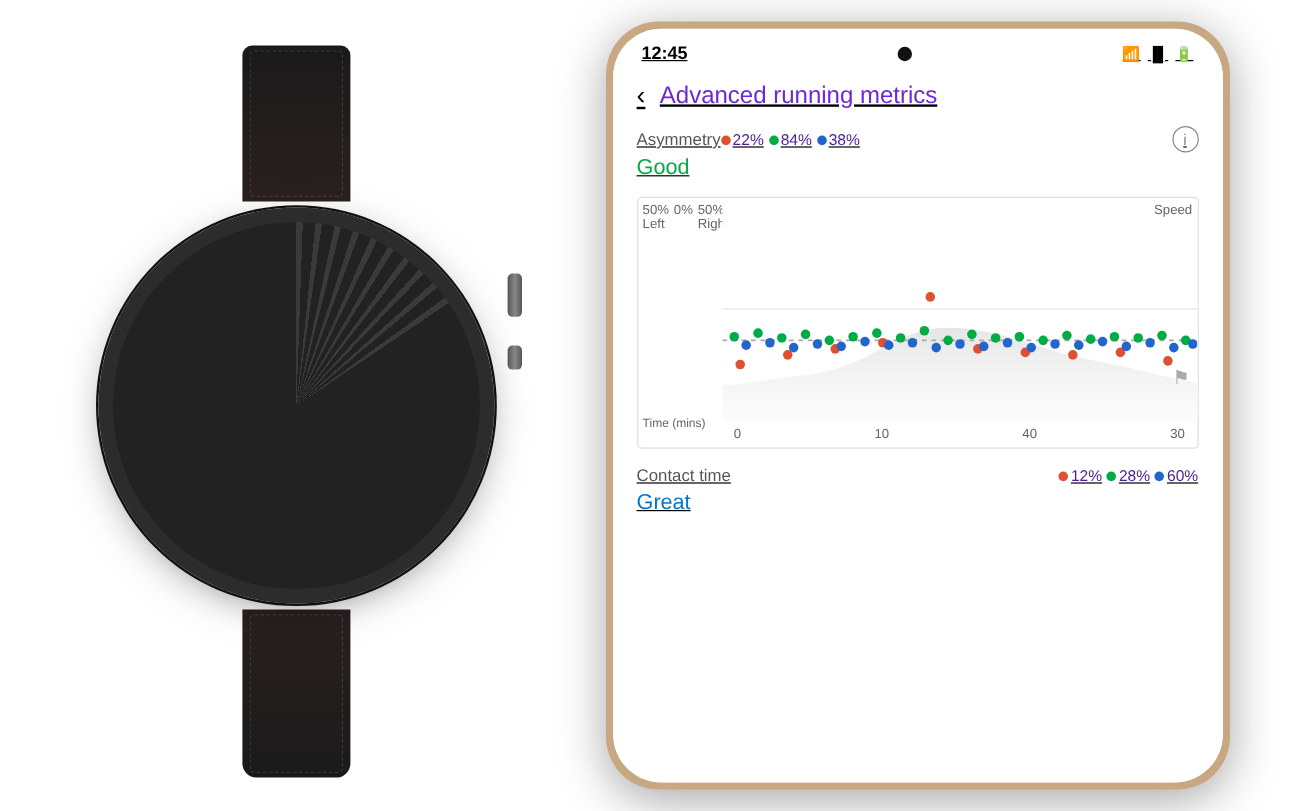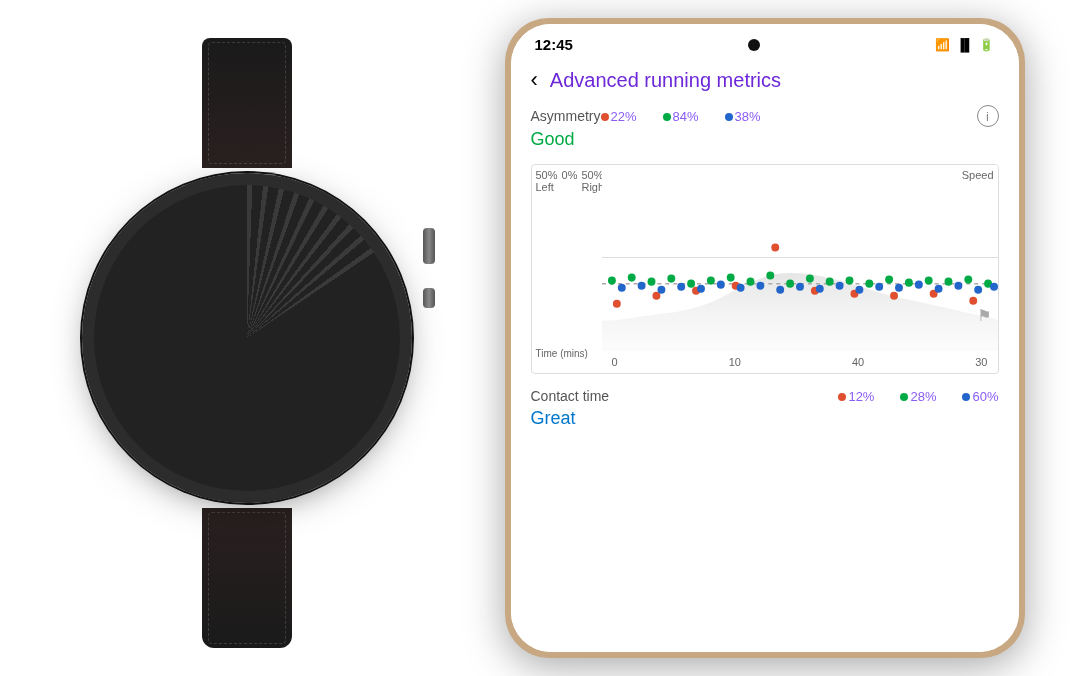--- a/index.html
+++ b/index.html
@@ -223,20 +223,21 @@
       font-weight: bold;
     }
 
     
     .phone-side {
       width: 560px;
       height: 460px;
       display: flex;
       align-items: center;
       justify-content: center;
+      text-decoration: underline;
     }
 
     .phone-frame {
       width: 520px;
       height: 640px;
       background: #c8a882;
       border-radius: 44px;
       box-shadow: 0 8px 40px rgba(0,0,0,0.35);
       padding: 6px;
       position: relative;
@@ -324,23 +325,23 @@
     }
 
     .metric-label {
       font-size: 14px;
       color: #555;
     }
 
     .metric-dots {
       display: flex;
       align-items: center;
-      gap: 26px;
+      gap: 4px;
       font-size: 13px;
-      color: #8b5cf6;
+      color: #4c1d95;
     }
 
     .dot {
       width: 8px;
       height: 8px;
       border-radius: 50%;
       display: inline-block;
       margin-right: 2px;
     }
 

